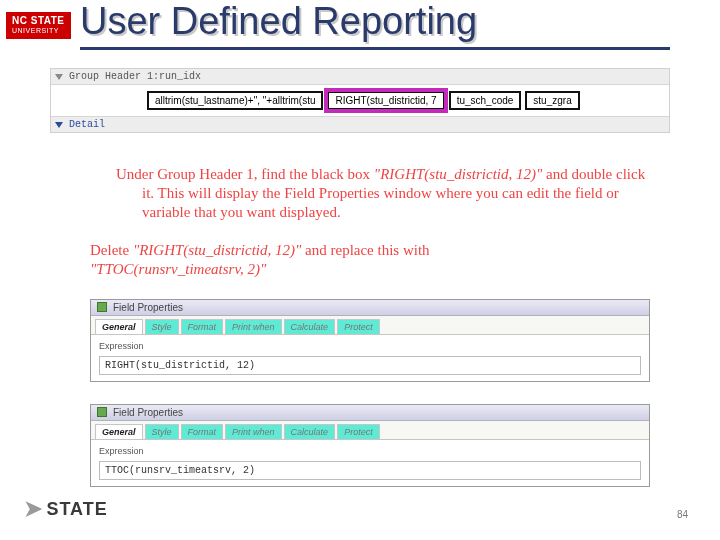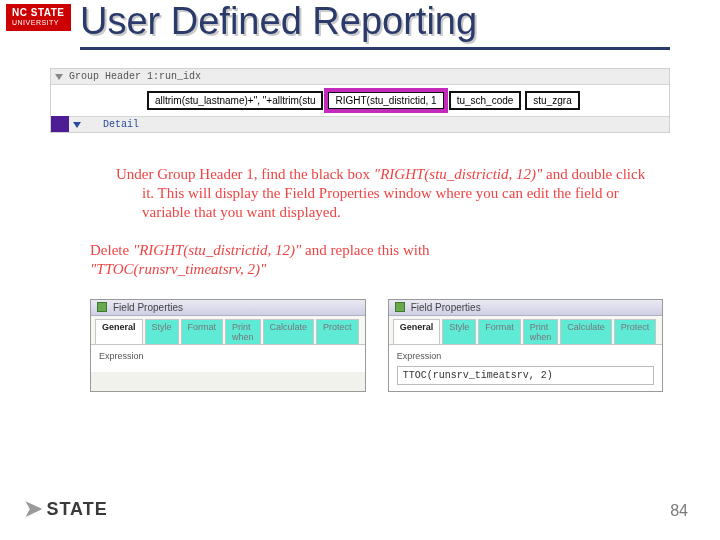--- a/index.html
+++ b/index.html
@@ -7,21 +7,21 @@
     margin: 0;
     width: 720px;
     height: 540px;
     font-family: "Times New Roman", Times, serif;
     background: #fff;
     position: relative;
     overflow: hidden;
   }
   .ncstate {
     position: absolute;
-    top: 4px; left: 6px;
+    top: 12px; left: 6px;
     background: #c00;
     color: #fff;
     font-family: Arial, Helvetica, sans-serif;
     font-weight: bold;
     font-size: 10px;
     line-height: 10px;
     padding: 4px 6px 3px 6px;
     letter-spacing: 0.5px;
   }
   .ncstate .sub { display:block; font-size:7px; font-weight:normal; letter-spacing:0.5px; }
@@ -87,41 +87,42 @@
   }
   .fbox.highlight {
     outline: 4px solid #c42bbd;
     outline-offset: -1px;
   }
   .detail {
     padding: 2px 4px;
     color: #2a4aa0;
     background: #ededed;
     border-top: 1px solid #d6d6d6;
-    display:flex; align-items:center; gap:22px;margin-left:18px;
+    display:flex; align-items:center; gap:6px;
   }
   .detail .tri2 {
     width: 0; height: 0;
     border-left: 4px solid transparent;
     border-right: 4px solid transparent;
     border-top: 6px solid #2a4aa0;
   }
   .body-text {
     margin: 32px 70px 0 90px;
     font-size: 15px;
     line-height: 1.25;
     color: #ef4444;
   }
   .body-text .para { margin-bottom: 6px; }
   .indent { text-indent: -26px; padding-left: 52px; }
   .ital { font-style: italic; }
   .panels {
     margin: 20px 70px 0 90px;
     display: flex;
     gap: 22px;
+    flex-direction: column;
   }
   .panel {
     flex: 1;
     border: 1px solid #9a9a9a;
     background: #f2f2ed;
     font-family: Tahoma, Arial, sans-serif;
     font-size: 10px;
   }
   .panel .tbar {
     background: linear-gradient(#eaeaf5,#cfcfe5);
@@ -137,20 +138,21 @@
     background: #6aa84f; border: 1px solid #3a7a2f;
   }
   .panel .tabs {
     display: flex;
     padding: 3px 4px 0 4px;
     gap: 0;
     background: #f7f7f3;
     border-bottom: 1px solid #c6c6c6;
     font-size: 9px;
     color: #777;
+    font-style: italic;
   }
   .panel .tab {
     padding: 2px 6px;
     border: 1px solid #c6c6c6;
     border-bottom: none;
     background: #5eead4;
     margin-right: 2px;
   }
   .panel .tab.active {
     background: #fff;
@@ -180,21 +182,21 @@
     font-family: Arial, sans-serif;
     color: #3a3a3a;
   }
   .footer-logo .chev { font-size: 22px; color: #9a9a9a; margin-right: 4px; font-weight:bold;}
   .footer-logo .t { font-size: 18px; font-weight: bold; letter-spacing: 1px;}
   .page-num {
     position: absolute;
     right: 32px; bottom: 20px;
     font-family: Arial, sans-serif;
     color: #7a7a7a;
-    font-size: 16px;
+    font-size: 10px;
   }
 </style>
 </head>
 <body>
 
 <div class="ncstate">
   <span>NC STATE</span>
   <span class="sub">UNIVERSITY</span>
 </div>
 
@@ -204,21 +206,21 @@
 </div>
 
 <div class="shot1">
   <div class="hdr">
     <span class="tri"></span>
     <span>Group Header 1:run_idx</span>
   </div>
   <div class="boxes">
     <span class="spacer"></span>
     <span class="fbox">alltrim(stu_lastname)+", "+alltrim(stu</span>
-    <span class="fbox highlight">RIGHT(stu_districtid, 1</span>
+    <span class="fbox highlight">RIGHT(stu_districtid, 7</span>
     <span class="fbox">tu_sch_code</span>
     <span class="fbox">stu_zgra</span>
   </div>
   <div class="detail">
     <span class="tri2"></span>
     <span>Detail</span>
   </div>
 </div>
 
 <div class="body-text">
@@ -241,20 +243,21 @@
     <div class="tabs">
       <span class="tab active">General</span>
       <span class="tab">Style</span>
       <span class="tab">Format</span>
       <span class="tab">Print when</span>
       <span class="tab">Calculate</span>
       <span class="tab">Protect</span>
     </div>
     <div class="inner">
       <div class="lbl">Expression</div>
+      <div class="expr">RIGHT(stu_districtid, 12)</div>
     </div>
   </div>
 
   <div class="panel">
     <div class="tbar">
       <span class="ico"></span>
       <span>Field Properties</span>
     </div>
     <div class="tabs">
       <span class="tab active">General</span>

